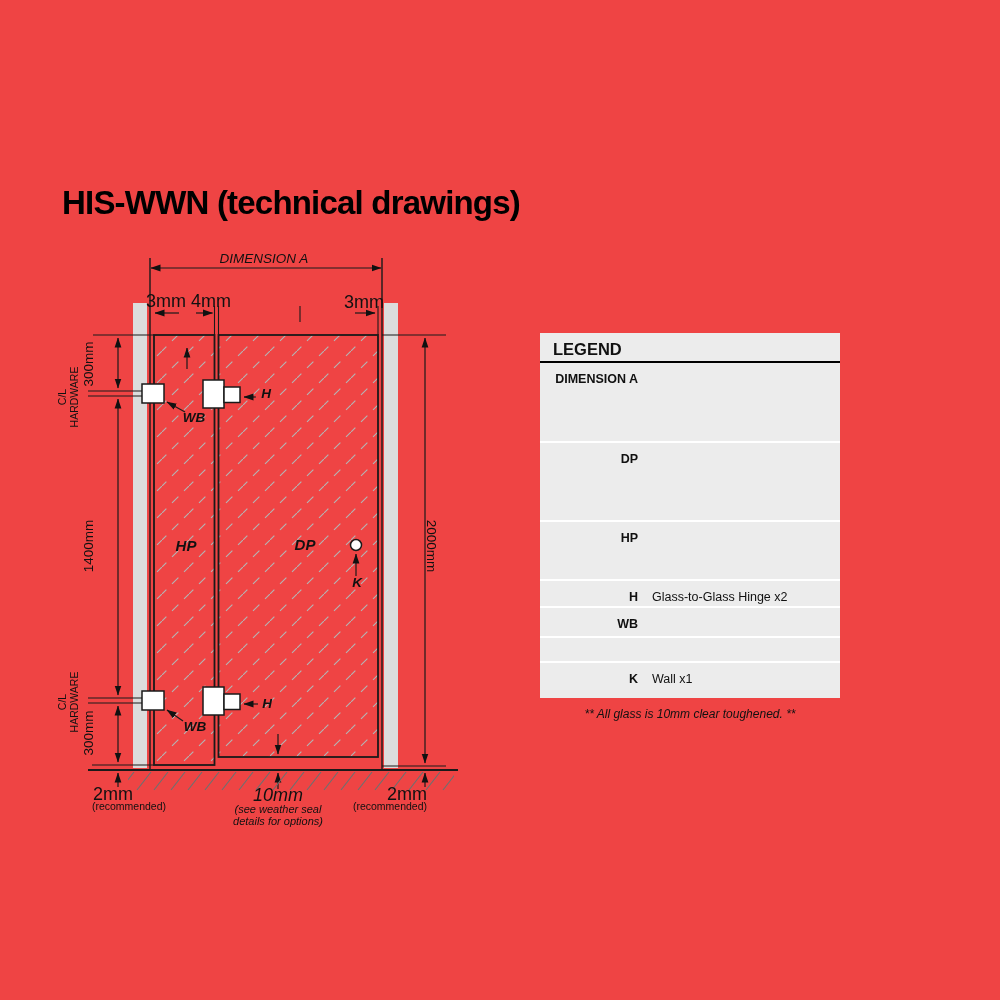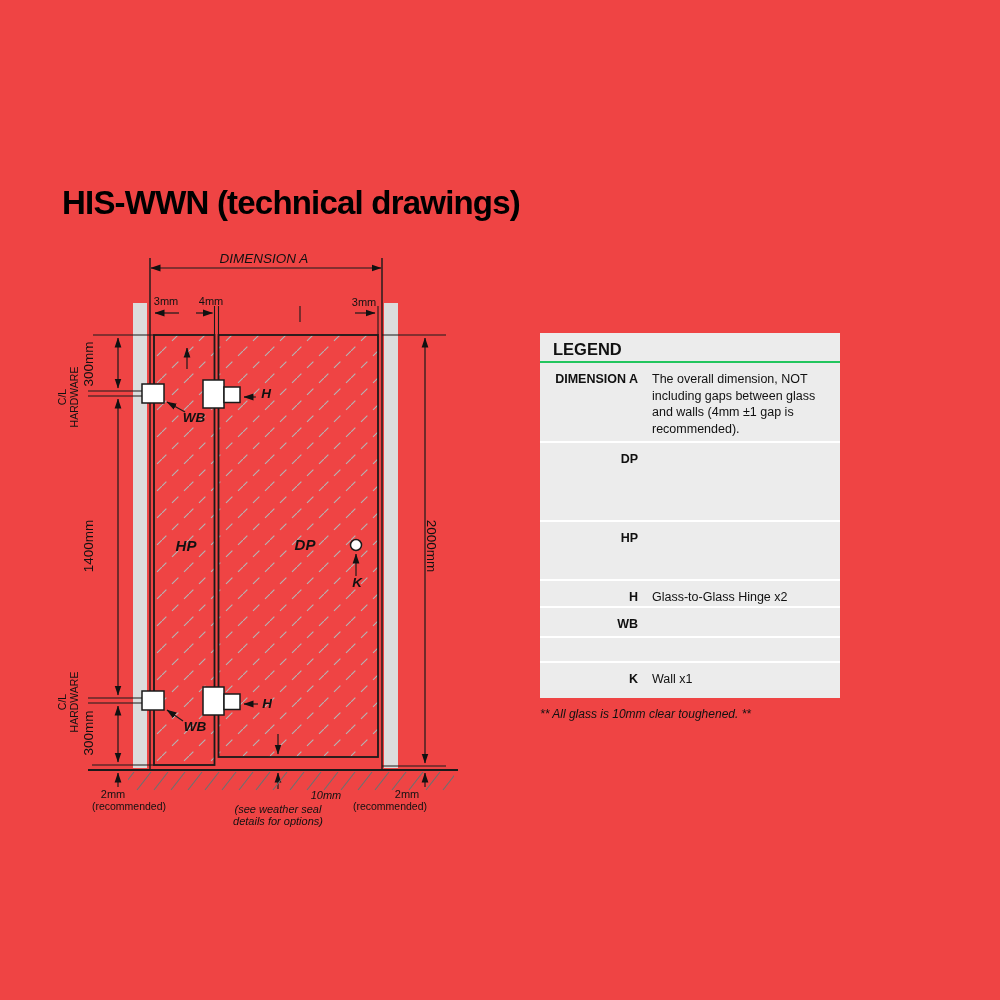--- a/index.html
+++ b/index.html
@@ -13,33 +13,33 @@
   .dwg line.face{stroke-width:1.4;}
   .dwg line.thick{stroke-width:1.8;}
   .lbl{position:absolute;color:#111;font-size:13.5px;line-height:1.12;text-align:center;
        white-space:pre-line;transform:translate(-50%,-50%);}
   .rl{transform:translate(-50%,-50%) rotate(-90deg);}
   .rr{transform:translate(-50%,-50%) rotate(90deg);}
   .it{font-style:italic;}
   .bi{font-style:italic;font-weight:bold;}
   .sm{font-size:10.5px;}
   .xs{font-size:11px;}
-  .md{font-size:11px;}
+  .md{font-size:18px;}
   .lg15{font-size:15px;}
   .legend{position:absolute;left:540px;top:333px;width:300px;background:#ececec;}
-  .lg-head{font-size:16.5px;font-weight:bold;padding:7px 0 5px 13px;border-bottom:2px solid #22c55e;
+  .lg-head{font-size:16.5px;font-weight:bold;padding:7px 0 5px 13px;border-bottom:2px solid #000000;
            box-sizing:border-box;height:30px;}
   .lg-row{display:flex;align-items:flex-start;border-bottom:2px solid #fff;box-sizing:border-box;}
   .lg-row.last{border-bottom:none;}
   .lg-term{flex:0 0 98px;width:98px;text-align:right;font-weight:bold;font-size:12.5px;
            line-height:16.5px;padding-top:8px;}
   .lg-desc{margin-left:14px;font-size:12.5px;line-height:16.5px;padding-top:8px;
            white-space:pre-line;}
   .lg-desc.nowrap{white-space:nowrap;}
-  .lg-foot{position:absolute;left:540px;top:707px;width:300px;text-align:left;
+  .lg-foot{position:absolute;left:540px;top:707px;width:300px;text-align:center;
            font-style:italic;font-size:12px;color:#111;}
 </style>
 </head>
 <body>
 
 <div class="page">
 
   <div class="title">HIS-WWN (technical drawings)</div>
 
   <svg class="dwg" width="1000" height="1000" viewBox="0 0 1000 1000">
@@ -137,35 +137,31 @@
   <div class="lbl bi lg15" style="left:186px;top:546px;">HP</div>
   <div class="lbl bi lg15" style="left:305px;top:545px;">DP</div>
   <div class="lbl bi" style="left:266px;top:394px;">H</div>
   <div class="lbl bi" style="left:267px;top:704px;">H</div>
   <div class="lbl bi" style="left:194px;top:418px;">WB</div>
   <div class="lbl bi" style="left:195px;top:727px;">WB</div>
   <div class="lbl bi" style="left:357px;top:583px;">K</div>
 
   <div class="lbl md" style="left:113px;top:794px;">2mm</div>
   <div class="lbl sm" style="left:129px;top:807px;">(recommended)</div>
-  <div class="lbl it md" style="left:278px;top:795px;margin-left:48px;">10mm</div>
+  <div class="lbl it md" style="left:278px;top:795px;">10mm</div>
   <div class="lbl it xs" style="left:278px;top:815px;">(see weather seal
 details for options)</div>
   <div class="lbl md" style="left:407px;top:794px;">2mm</div>
   <div class="lbl sm" style="left:390px;top:807px;">(recommended)</div>
 
   <div class="legend">
     <div class="lg-head">LEGEND</div>
 
     <div class="lg-row" style="min-height:80px;">
       <div class="lg-term">DIMENSION A</div>
-      <div class="lg-desc">The overall dimension, NOT
-including gaps between glass
-and walls (4mm ±1 gap is
-recommended).</div>
     </div>
     <div class="lg-row" style="min-height:79px;">
       <div class="lg-term">DP</div>
     </div>
     <div class="lg-row" style="min-height:59px;">
       <div class="lg-term">HP</div>
     </div>
     <div class="lg-row" style="min-height:27px;">
       <div class="lg-term">H</div>
       <div class="lg-desc">Glass-to-Glass Hinge x2</div>

